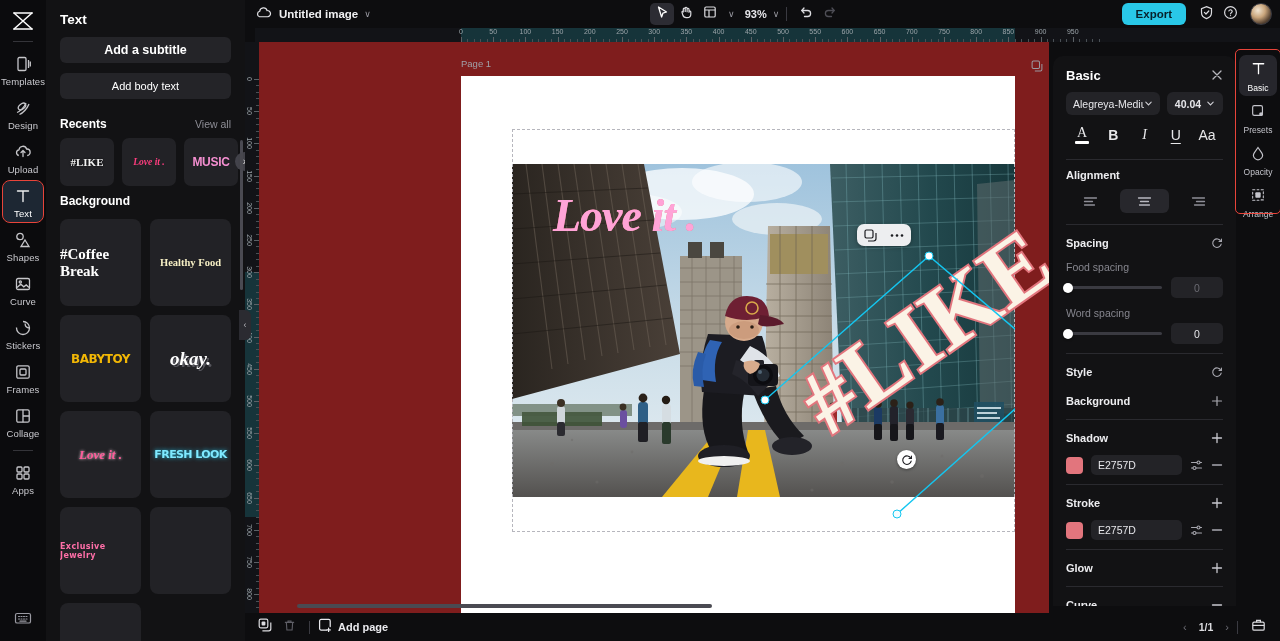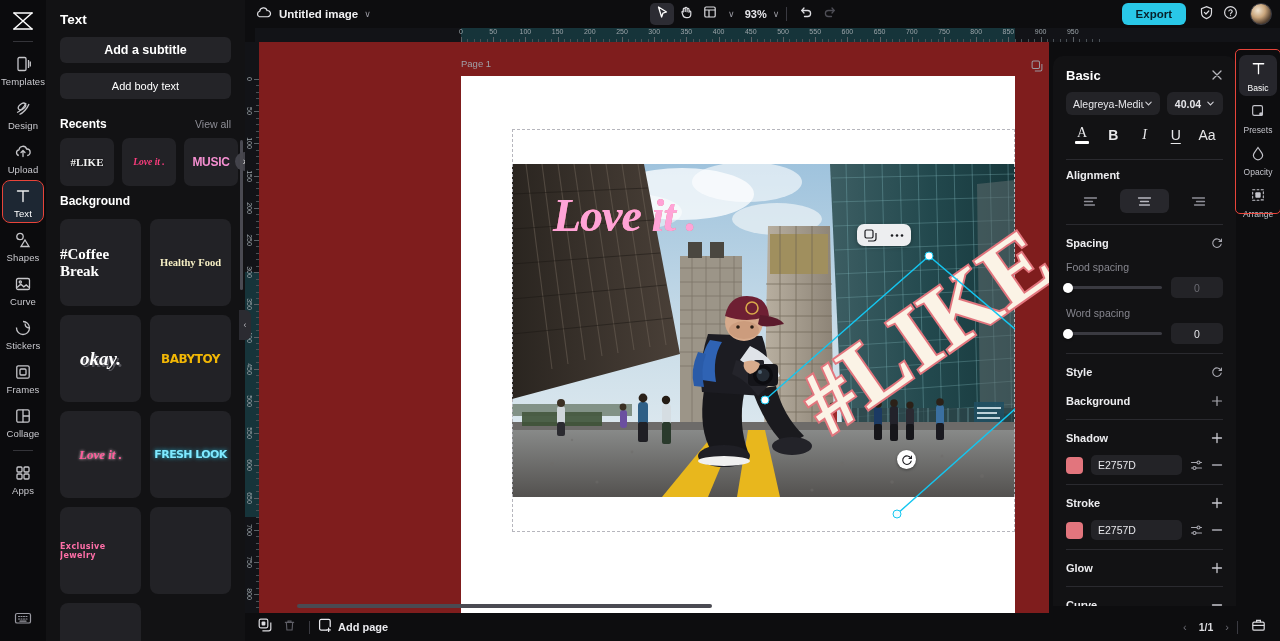--- a/index.html
+++ b/index.html
@@ -457,24 +457,24 @@
       <span class="h">Background</span>
     </div>
     <div class="reco-grid">
       <div class="reco-card">
         <span class="s-coffee">#Coffee Break</span>
       </div>
       <div class="reco-card">
         <span class="s-healthy">Healthy Food</span>
       </div>
       <div class="reco-card">
+        <span class="s-baby">BABYTOY</span>
+      </div>
+      <div class="reco-card">
         <span class="s-okay">okay.</span>
-      </div>
-      <div class="reco-card">
-        <span class="s-baby">BABYTOY</span>
       </div>
       <div class="reco-card">
         <span class="s-loveit">Love it .</span>
       </div>
       <div class="reco-card">
         <span class="s-fresh">FRESH LOOK</span>
       </div>
       <div class="reco-card">
         <span class="s-jewel">Exclusive Jewelry</span>
       </div>

